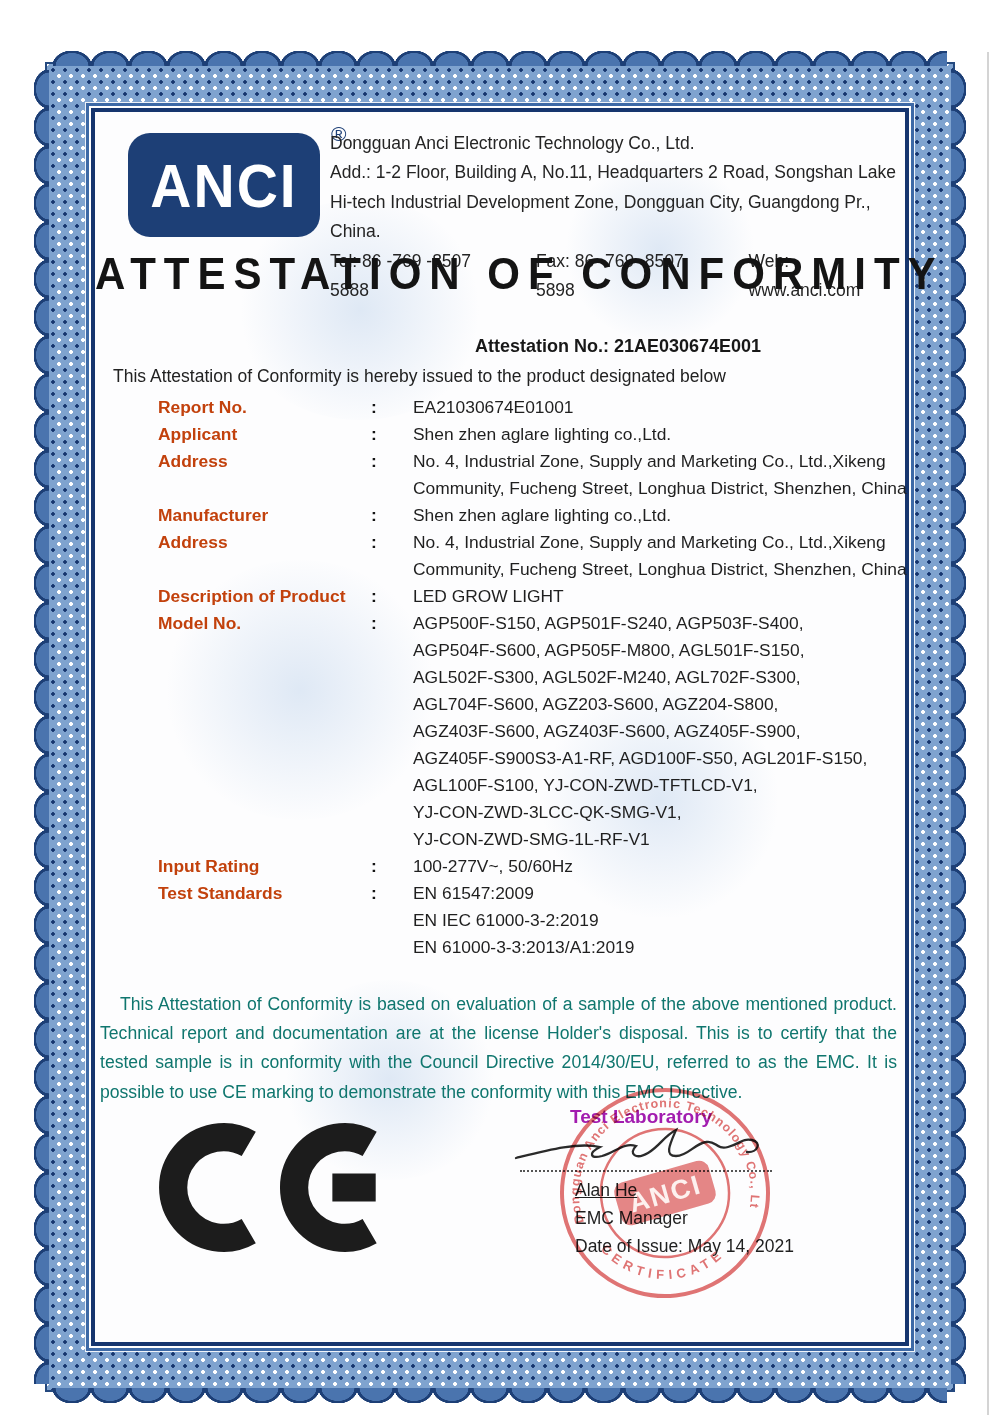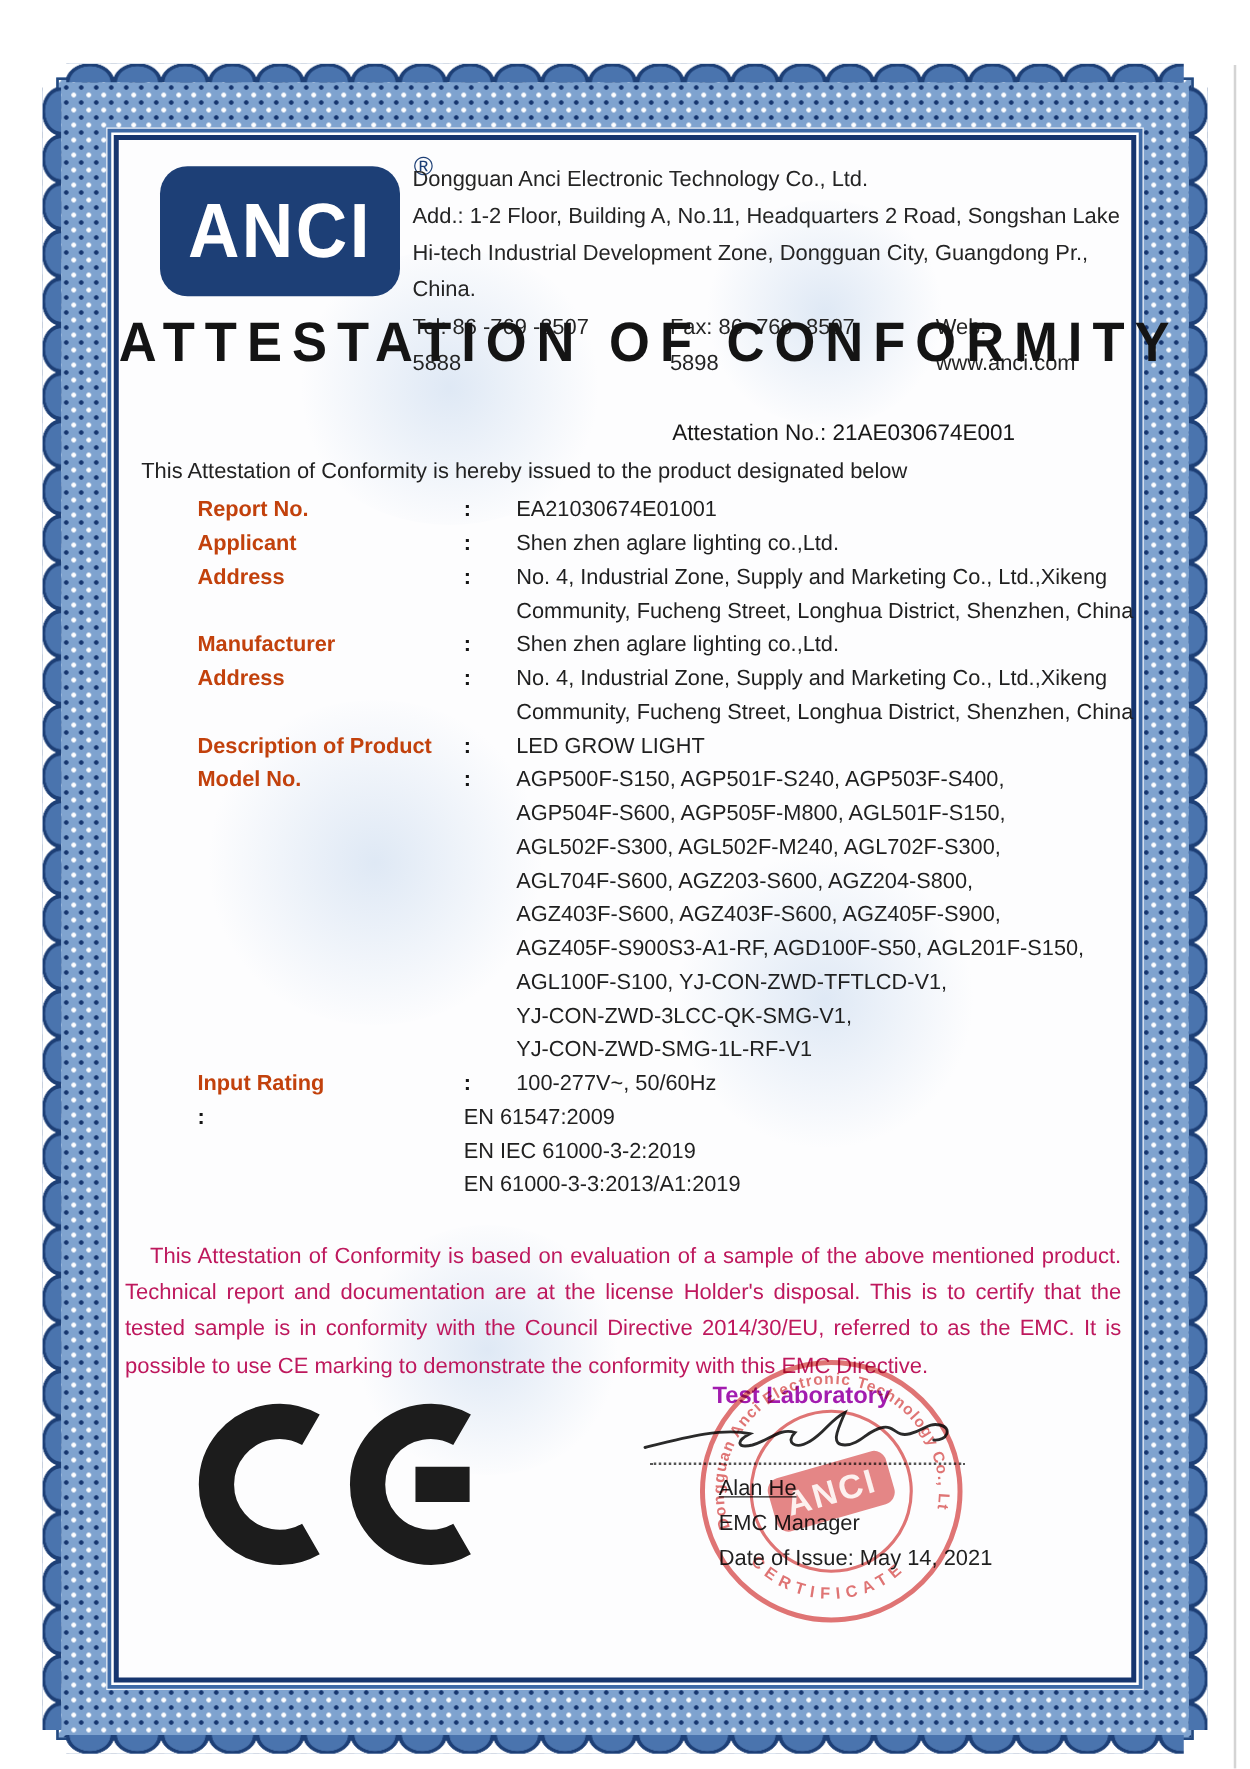--- a/index.html
+++ b/index.html
@@ -51,32 +51,32 @@
     border-radius:22px;display:flex;align-items:center;justify-content:center;}
   .logo-text{color:#ffffff;font-size:57px;font-weight:700;letter-spacing:2px;transform:scaleY(1.08);}
   .reg-mark{position:absolute;left:331px;top:122px;color:#1d3f76;font-size:21px;font-weight:400;}
 
   .header-text{position:absolute;left:330px;top:129px;width:575px;font-size:17.5px;line-height:29.4px;color:#242424;}
   .contact-row{display:flex;gap:22px;justify-content:center;}
 
   .cert-title{position:absolute;left:95px;top:250px;width:810px;text-align:center;
     font-size:42px;font-weight:700;letter-spacing:8px;color:#141414;transform:scaleY(1.06);white-space:nowrap;}
 
-  .attestation-no{position:absolute;left:475px;top:336px;width:400px;text-align:center;
-    font-size:18px;font-weight:400;color:#181818;}
+  .attestation-no{position:absolute;left:475px;top:336px;width:400px;text-align:left;
+    font-size:18px;font-weight:700;color:#181818;}
   .intro-line{position:absolute;left:113px;top:366px;font-size:17.5px;color:#222;}
 
   .fields{position:absolute;left:158px;top:394px;width:740px;
     display:grid;grid-template-columns:213px 42px 1fr;font-size:17.4px;line-height:27px;}
   .f-label{font-weight:700;color:#c2410c;}
   .f-colon{font-weight:700;color:#151515;}
   .f-values div{white-space:nowrap;}
 
   .para{position:absolute;left:100px;width:797px;font-size:17.6px;line-height:29.2px;
-    text-align:justify;text-indent:20px;color:#be185d;}
+    text-align:justify;text-indent:20px;color:#0f766e;}
   .para-top{top:990px;}
   .para-bottom{top:1256px;}
 
   .ce-svg{position:absolute;left:158px;top:1122px;}
 
   .lab-heading{position:absolute;left:570px;top:1106px;font-size:19px;font-weight:700;color:#a21caf;}
   .sig-svg{position:absolute;left:512px;top:1116px;}
   .sig-line{position:absolute;left:520px;top:1154px;width:252px;height:16px;border-bottom:2px dotted #555;}
   .sig-name{position:absolute;left:575px;top:1180px;font-size:17.5px;text-decoration:underline;}
   .sig-role{position:absolute;left:575px;top:1208px;font-size:17.5px;}
@@ -182,20 +182,21 @@
         <div>YJ-CON-ZWD-3LCC-QK-SMG-V1,</div>
         <div>YJ-CON-ZWD-SMG-1L-RF-V1</div>
       </div>
 
       <div class="f-label">Input Rating</div>
       <div class="f-colon">:</div>
       <div class="f-values">
         <div>100-277V~, 50/60Hz</div>
       </div>
 
+      <div class="f-label">Test Standards</div>
       <div class="f-colon">:</div>
       <div class="f-values">
         <div>EN 61547:2009</div>
         <div>EN IEC 61000-3-2:2019</div>
         <div>EN 61000-3-3:2013/A1:2019</div>
       </div>
     </div>
 
     <div class="para para-top">This Attestation of Conformity is based on evaluation of a sample of the above mentioned product. Technical report and documentation are at the license Holder's disposal. This is to certify that the tested sample is in conformity with the Council Directive 2014/30/EU, referred to as the EMC. It is possible to use CE marking to demonstrate the conformity with this EMC Directive.</div>
 

